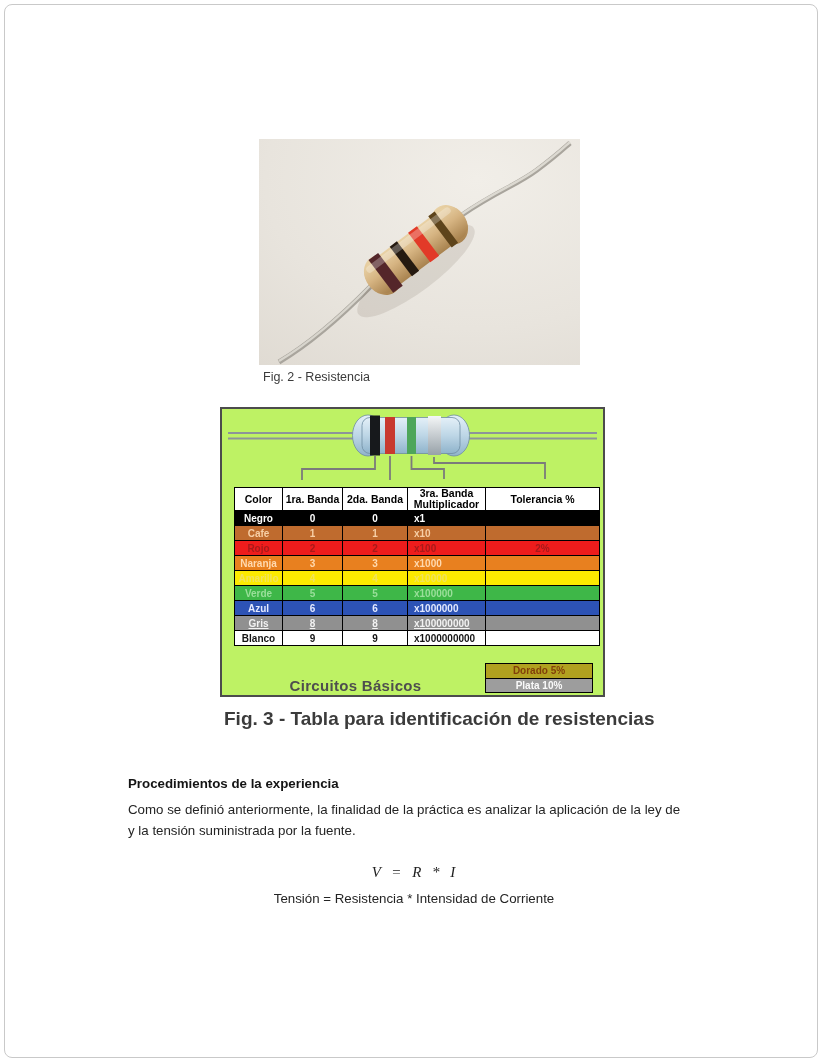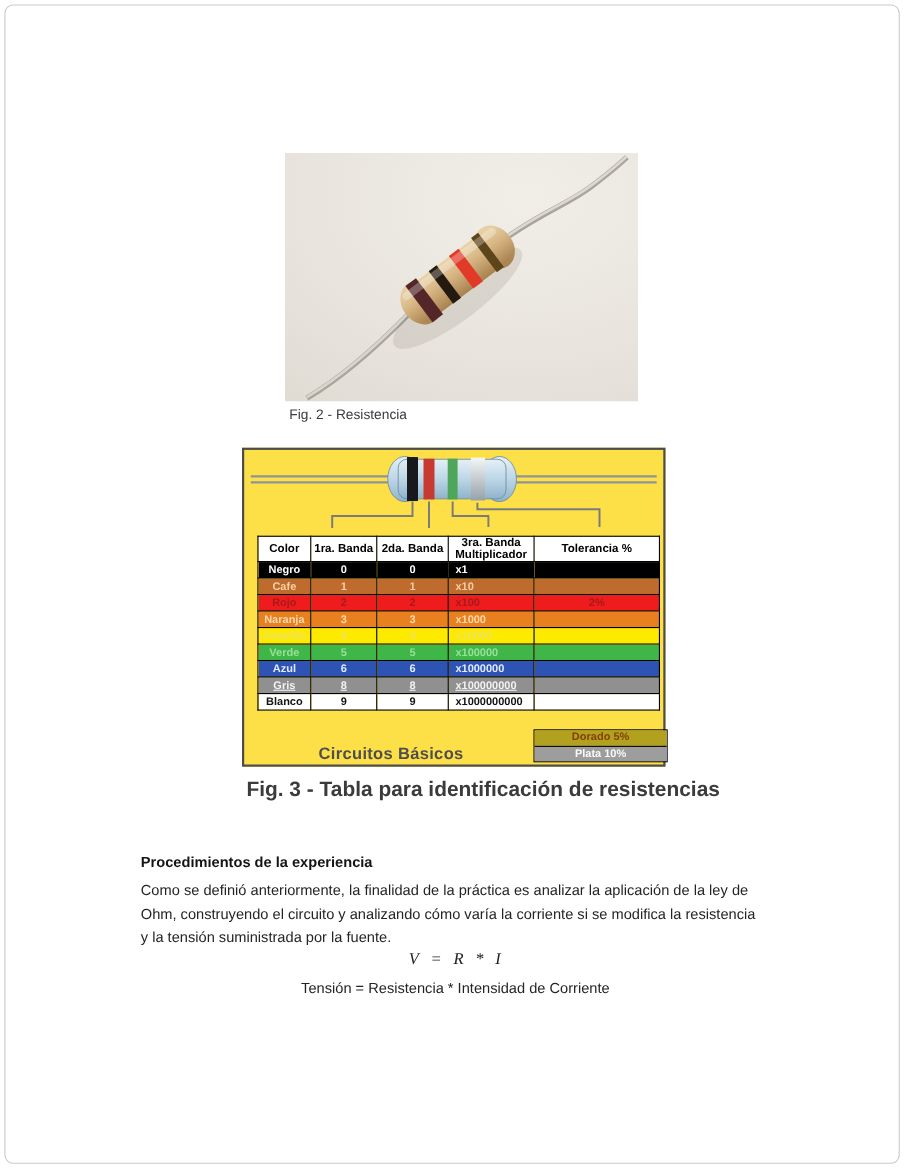--- a/index.html
+++ b/index.html
@@ -7,32 +7,32 @@
           font-family:"Liberation Sans",sans-serif;}
   .page-frame{position:absolute;left:4px;top:4px;width:812px;height:1052px;
               border:1px solid #c9c9c9;border-radius:8px;}
 
   
   .photo{position:absolute;left:259px;top:139px;width:321px;height:226px;}
   .caption-fig2{position:absolute;left:263px;top:370px;font-size:12.5px;font-weight:normal;color:#3b3b3b;}
 
   
   .fig3{position:absolute;left:220px;top:407px;width:385px;height:290px;
-        border:2px solid #4c4c4c;background:#fde047;box-sizing:border-box;padding-left:28px;}
+        border:2px solid #4c4c4c;background:#bef264;box-sizing:border-box;padding-left:28px;}
   .fig3 svg.diagram{position:absolute;left:0;top:0;}
   .fig3 table{position:absolute;left:12px;top:78px;width:365px;border-collapse:collapse;
               table-layout:fixed;font-family:"Liberation Sans",sans-serif;}
   .fig3 th{border:1px solid #000;background:#ffffff;color:#000;font-size:10.5px;font-weight:bold;
            white-space:pre-line;line-height:1.05;height:21px;padding:0;text-align:center;}
   .fig3 td{border:1px solid #000;font-size:10px;font-weight:bold;height:14px;padding:0;
            text-align:center;overflow:hidden;white-space:nowrap;}
   .fig3 td.mult{text-align:left;padding-left:6px;}
   .cb-title{position:absolute;left:16px;top:268px;width:235px;text-align:center;
             font-size:15px;font-weight:600;color:#4e4e4e;letter-spacing:.3px;}
-  .tol-block{position:absolute;left:263px;top:254px;width:122px;border:1px solid #000;box-sizing:border-box;}
+  .tol-block{position:absolute;left:263px;top:254px;width:108px;border:1px solid #000;box-sizing:border-box;}
   .tol-row{height:13.5px;line-height:13.5px;text-align:center;font-size:10px;font-weight:bold;}
   .tol-row + .tol-row{border-top:1px solid #000;}
   .caption-fig3{position:absolute;left:224px;top:708px;font-size:19px;font-weight:bold;color:#3b3b3b;}
 
   
   .section-heading{position:absolute;left:128px;top:776px;font-size:13.3px;font-weight:bold;color:#141414;}
   .para{position:absolute;left:128px;top:799px;font-size:13.3px;color:#242424;line-height:21px;}
   .para div{white-space:nowrap;}
   .formula{position:absolute;left:128px;top:864px;width:572px;text-align:center;
            font-family:"Liberation Serif",serif;font-style:italic;font-size:15px;color:#222;
@@ -208,18 +208,17 @@
     <div class="tol-block">
         <div class="tol-row" style="background: rgb(177, 161, 31); color: rgb(130, 63, 10);">Dorado 5%</div>
         <div class="tol-row" style="background: rgb(157, 157, 157); color: rgb(250, 250, 250);">Plata 10%</div>
       </div>
   </div>
   <div class="caption-fig3">Fig. 3 - Tabla para identificación de resistencias</div>
 
   <div class="section-heading">Procedimientos de la experiencia</div>
   <div class="para">
     <div>Como se definió anteriormente, la finalidad de la práctica es analizar la aplicación de la ley de</div>
-    <div>Ohm, construyendo el circuito y analizando cómo varía la corriente si se modifica la resistencia</div>
     <div>y la tensión suministrada por la fuente.</div>
   </div>
   <div class="formula">V = R * I</div>
   <div class="formula-text">Tensión = Resistencia * Intensidad de Corriente</div>
 </div>
 
 </body></html>

